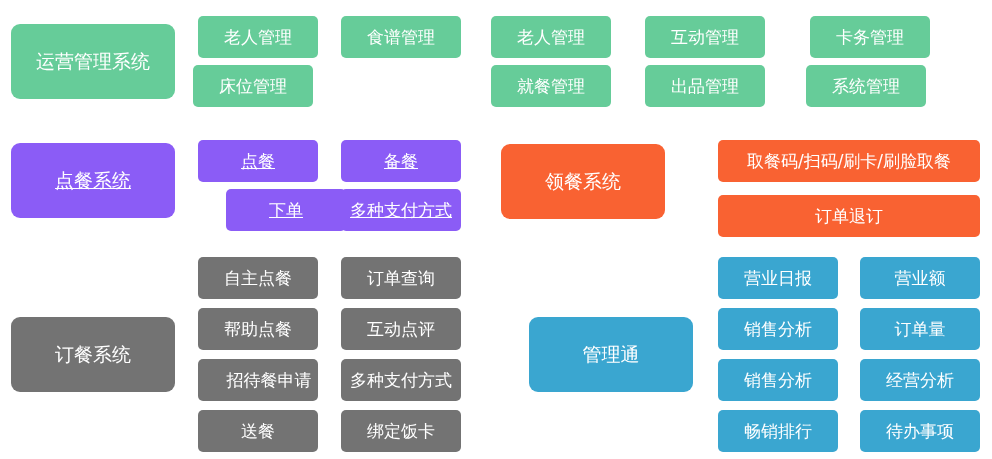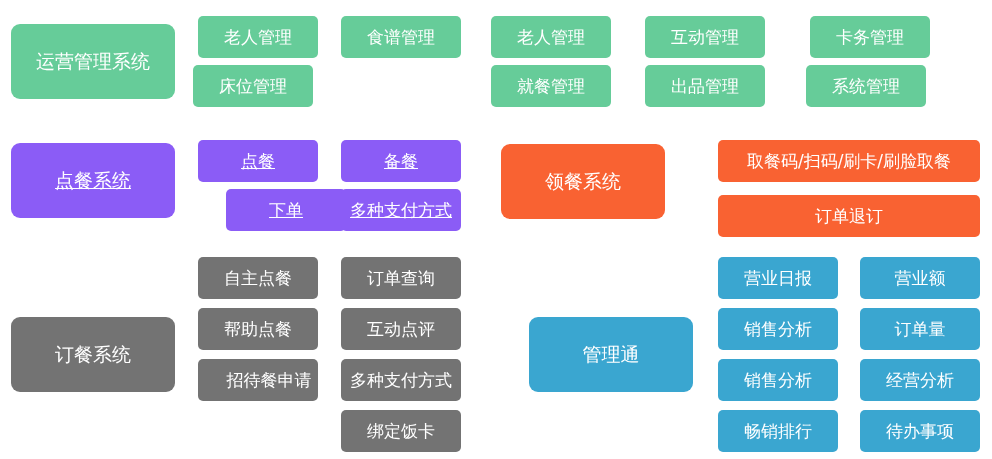--- a/index.html
+++ b/index.html
@@ -88,20 +88,21 @@
   <div class="node sys c-orange" style="left:501px; top:144px;">领餐系统</div>
 
   <div class="node leaf-wide c-orange" style="left:718px; top:140px;">取餐码/扫码/刷卡/刷脸取餐</div>
   <div class="node leaf-wide c-orange" style="left:718px; top:195px;">订单退订</div>
 
   <div class="node sys c-red" style="left:11px; top:317px;">订餐系统</div>
 
   <div class="node leaf c-red" style="left:198px; top:257px;">自主点餐</div>
   <div class="node leaf c-red" style="left:198px; top:308px;">帮助点餐</div>
   <div class="node leaf c-red" style="left:198px; top:359px;padding-left:22px;">招待餐申请</div>
+  <div class="node leaf c-red" style="left:198px; top:410px;">送餐</div>
 
   <div class="node leaf c-red" style="left:341px; top:257px;">订单查询</div>
   <div class="node leaf c-red" style="left:341px; top:308px;">互动点评</div>
   <div class="node leaf c-red" style="left:341px; top:359px;">多种支付方式</div>
   <div class="node leaf c-red" style="left:341px; top:410px;">绑定饭卡</div>
 
   <div class="node sys c-blue" style="left:529px; top:317px;">管理通</div>
 
   <div class="node leaf c-blue" style="left:718px; top:257px;">营业日报</div>
   <div class="node leaf c-blue" style="left:718px; top:308px;">销售分析</div>

